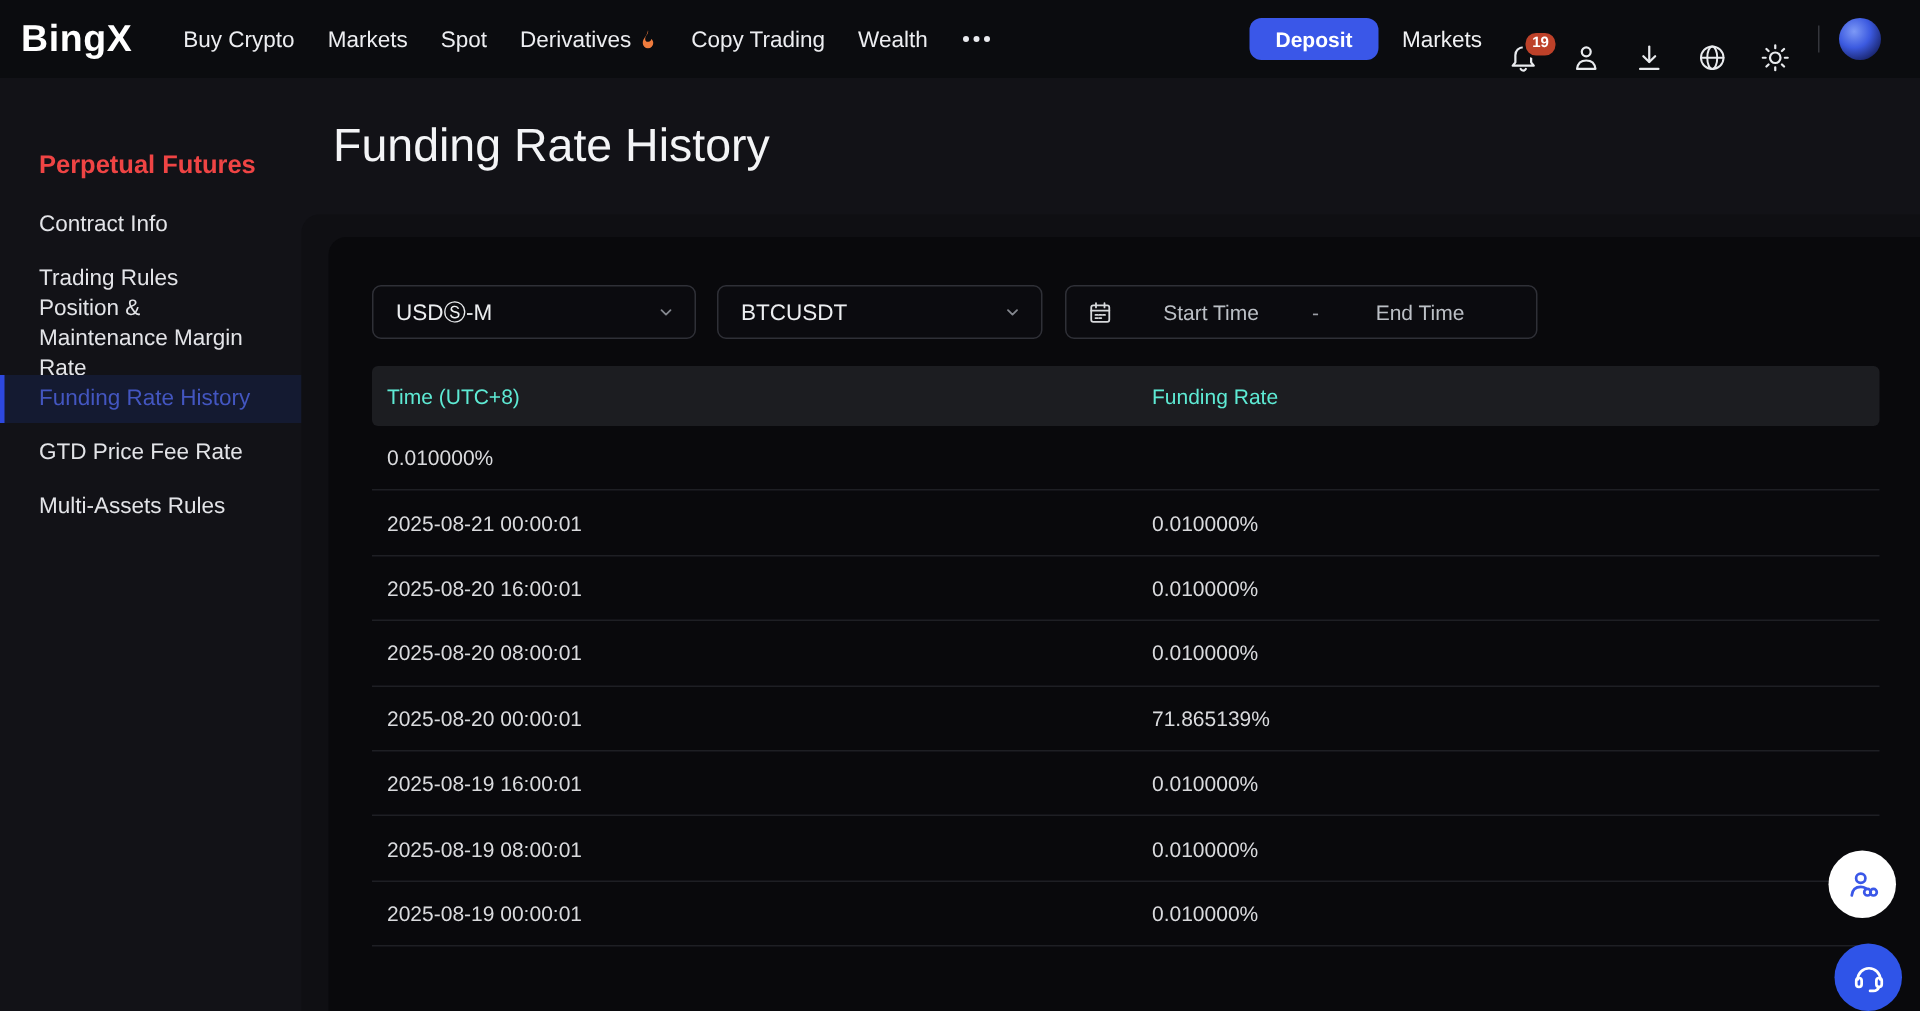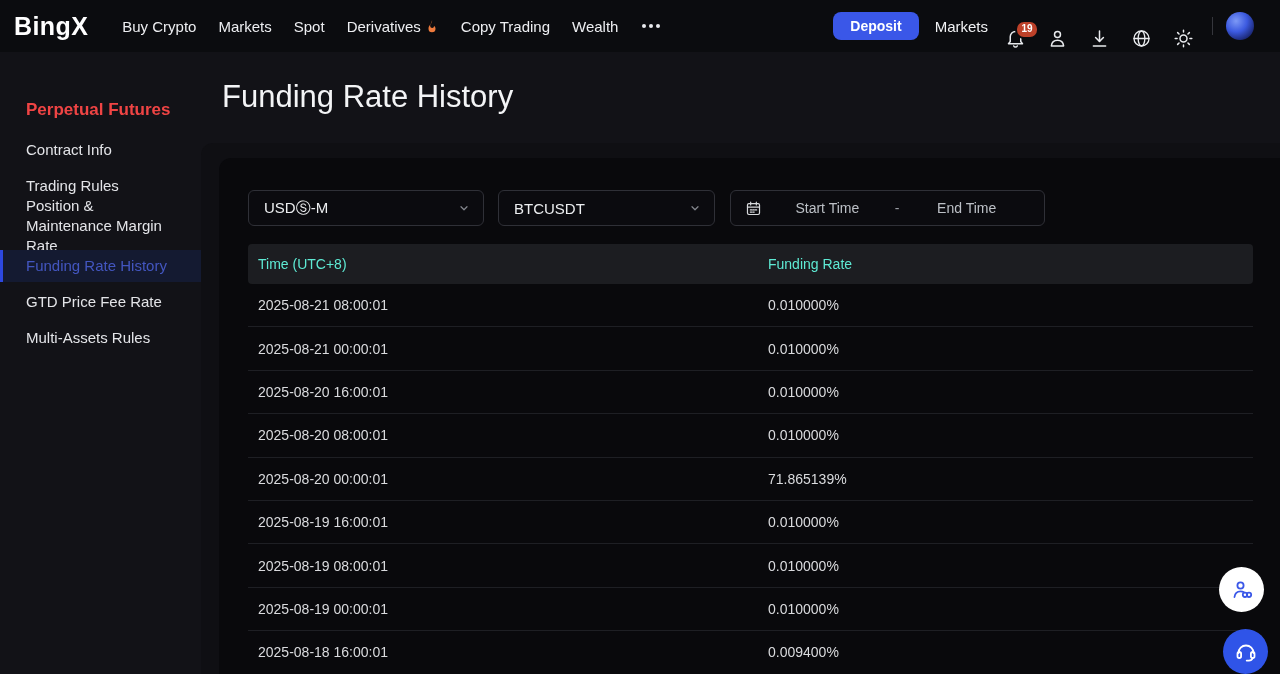--- a/index.html
+++ b/index.html
@@ -64,21 +64,21 @@
     background:#09090c; border-top-left-radius:12px; padding:32px 27px 0 29px;
   }
 
   
   .filters { display:flex; align-items:center; }
   .select {
     height:36px; border:1px solid #2f3037; border-radius:6px; background:#0b0b0f;
     display:flex; align-items:center; justify-content:space-between;
     padding:0 13px 0 15px; cursor:pointer;
   }
-  .select.market { width:236px; margin-right:14px; }
+  .select.market { width:216px; margin-right:14px; }
   .select.symbol { width:217px; margin-right:15px; }
   .select .val { font-size:15px; color:#eceef0; }
   .datepicker {
     width:315px; height:36px; border:1px solid #2f3037; border-radius:6px; background:#0b0b0f;
     display:flex; align-items:center; padding:0 12px 0 14px; cursor:pointer;
   }
   .dp-text { flex:1; text-align:center; font-size:14px; color:#bcc0c6; }
   .dp-sep { color:#9a9da4; font-size:14px; padding:0 2px; }
 
   
@@ -227,21 +227,20 @@
           </div>
         </div>
 
         <div class="table">
           <div class="thead">
             <span class="th">Time (UTC+8)</span>
             <span class="th">Funding Rate</span>
           </div>
           <div id="tbody">
               <div class="trow">
-                <span class="td">2025-08-21 08:00:01</span>
                 <span class="td">0.010000%</span>
               </div>
               <div class="trow">
                 <span class="td">2025-08-21 00:00:01</span>
                 <span class="td">0.010000%</span>
               </div>
               <div class="trow">
                 <span class="td">2025-08-20 16:00:01</span>
                 <span class="td">0.010000%</span>
               </div>
@@ -257,24 +256,20 @@
                 <span class="td">2025-08-19 16:00:01</span>
                 <span class="td">0.010000%</span>
               </div>
               <div class="trow">
                 <span class="td">2025-08-19 08:00:01</span>
                 <span class="td">0.010000%</span>
               </div>
               <div class="trow">
                 <span class="td">2025-08-19 00:00:01</span>
                 <span class="td">0.010000%</span>
-              </div>
-              <div class="trow">
-                <span class="td">2025-08-18 16:00:01</span>
-                <span class="td">0.009400%</span>
               </div>
             </div>
         </div>
 
       </div>
     </div>
   </div>
 </div>
 
 <div class="float-btn float-community">

